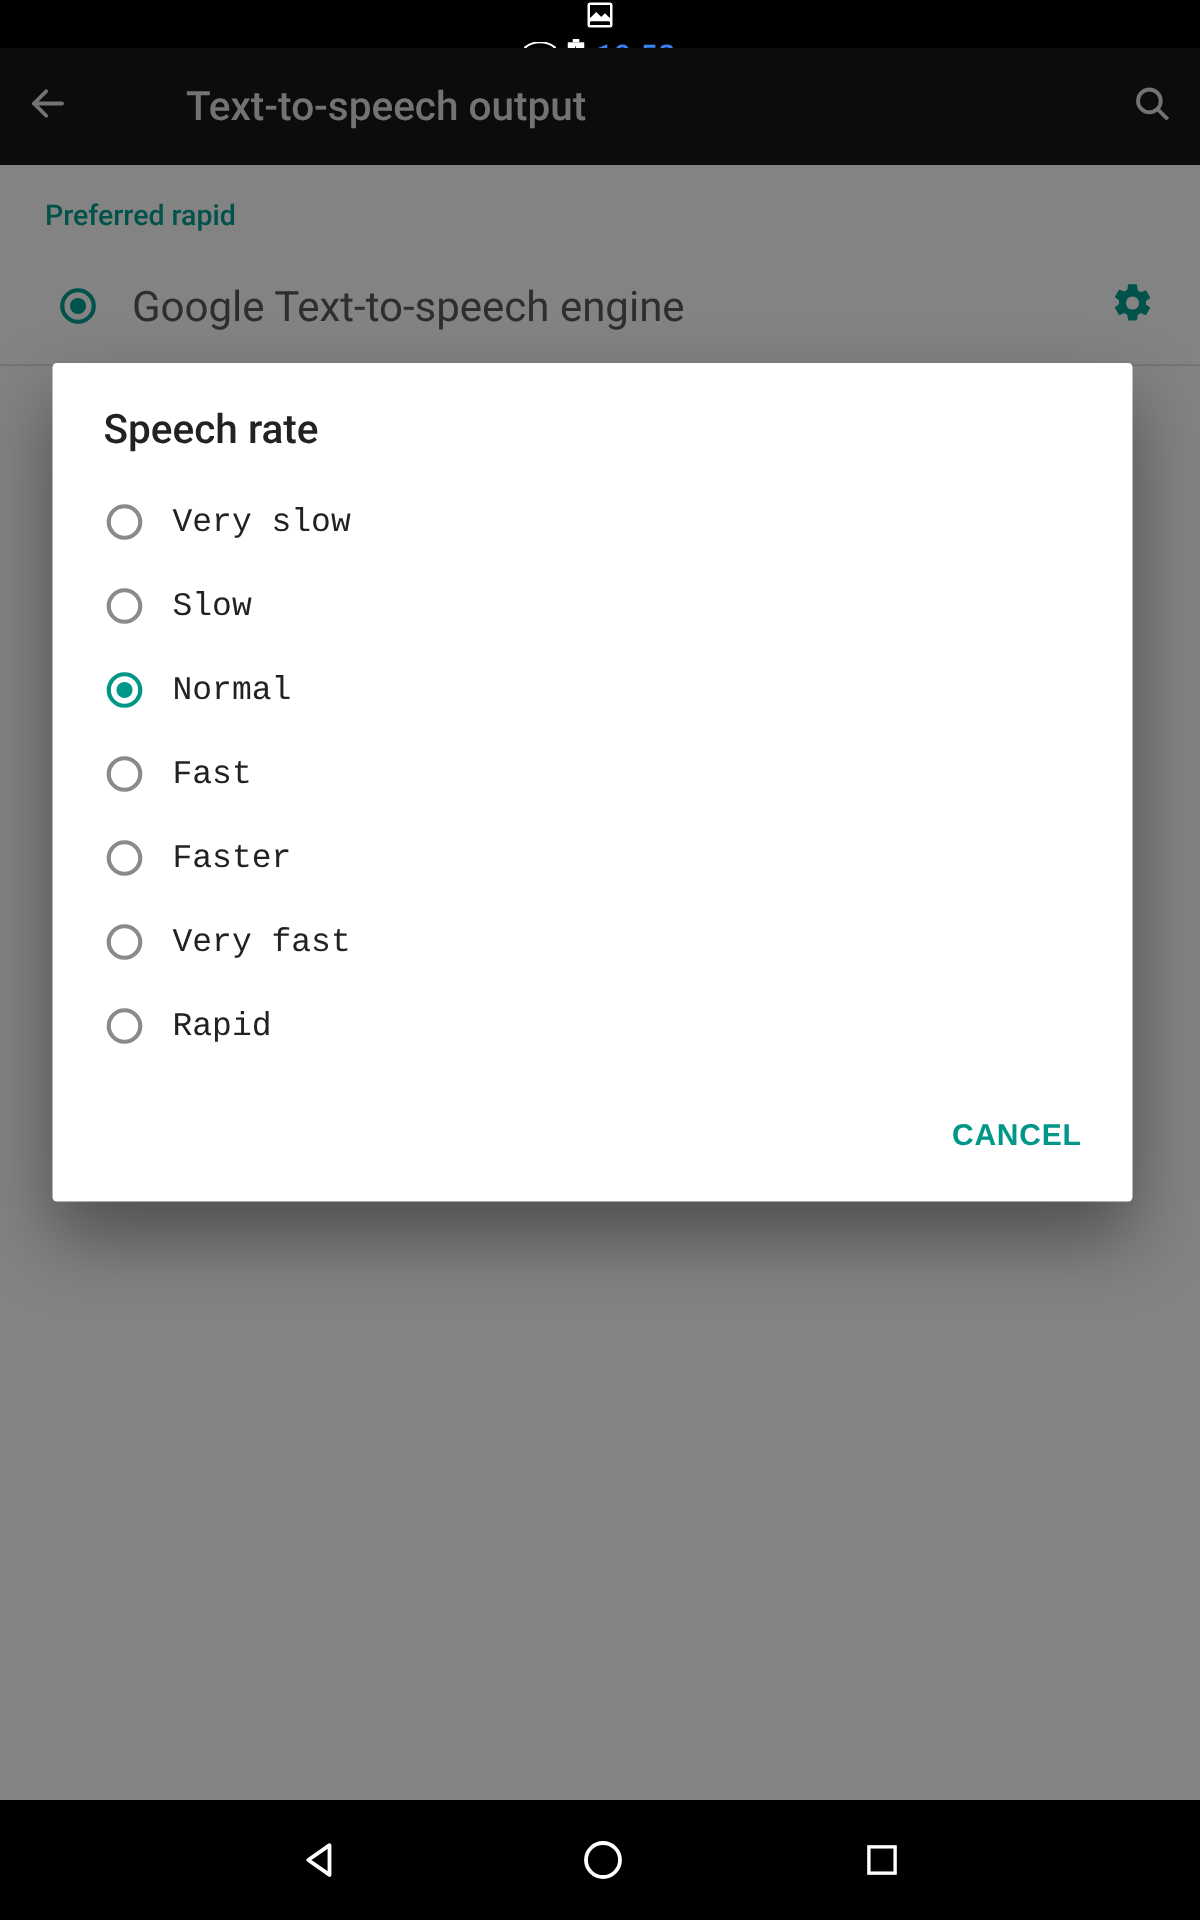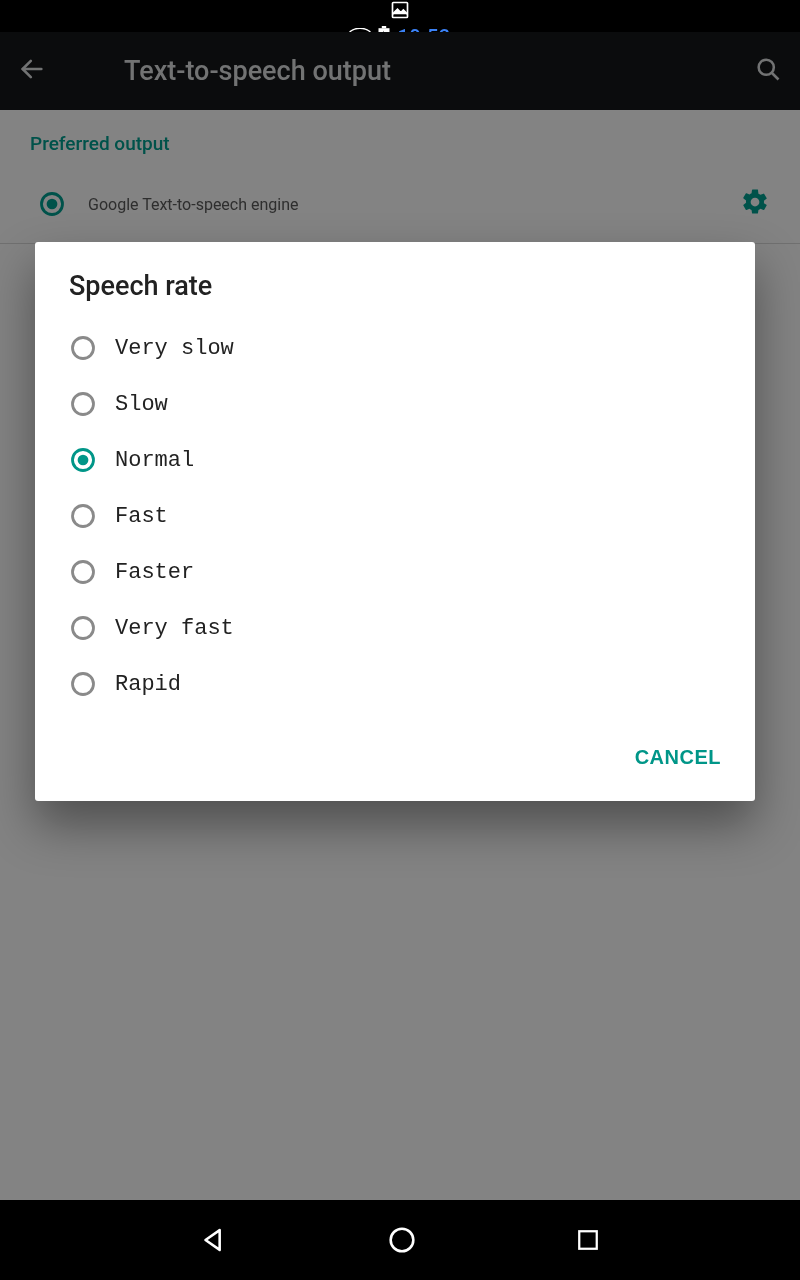--- a/index.html
+++ b/index.html
@@ -17,21 +17,21 @@
   .app-bar { position: absolute; top: 32px; left: 0; right: 0; height: 78px; background: #141618; display: flex; align-items: center; padding: 0 18px; color: #c9cbcc; gap: 48px; }
   .app-bar .back { margin-right: 30px; }
   .app-bar .title { font-size: 27px; font-weight: 500; color: #cfd1d2; flex: 1; }
   .app-bar .search { color: #cfd1d2; }
 
   
   .content { position: absolute; top: 110px; left: 0; right: 0; bottom: 80px; background: #eeeeee; }
   .section-title { color: #009688; font-size: 19px; font-weight: 500; padding: 22px 30px 14px; }
   .engine-row { display: flex; align-items: center; padding: 18px 30px 22px 38px; }
   .engine-row .radio { margin-right: 22px; }
-  .engine-label { font-size: 16px; color: #555; flex: 1; }
+  .engine-label { font-size: 28px; color: #555; flex: 1; }
   .gear { color: #009688; }
   .divider { height: 1px; background: #ccc; margin: 0; }
   .more-area { height: 500px; }
 
   
   .radio-svg { display: block; }
 
   
   .scrim { position: absolute; inset: 0; top: 32px; bottom: 80px; background: rgba(0,0,0,0.45); }
 
@@ -90,21 +90,21 @@
     <div class="title">Text-to-speech output</div>
     <span class="search">
       <svg width="28" height="28" viewBox="0 0 24 24" fill="none" stroke="#cfd1d2" stroke-width="2.2">
         <circle cx="10.5" cy="10.5" r="6.5"></circle>
         <line x1="21" y1="21" x2="15.2" y2="15.2"></line>
       </svg>
     </span>
   </div>
 
   <div class="content">
-    <div class="section-title">Preferred output</div>
+    <div class="section-title">Preferred rapid</div>
     <div class="engine-row">
       <span class="radio">
         <svg class="radio-svg" width="28" height="28" viewBox="0 0 24 24">
           <circle cx="12" cy="12" r="9" fill="none" stroke="#009688" stroke-width="2.4"></circle>
           <circle cx="12" cy="12" r="4.6" fill="#009688"></circle>
         </svg>
       </span>
       <div class="engine-label">Google Text-to-speech engine</div>
       <span class="gear">
         <svg width="30" height="30" viewBox="0 0 24 24" fill="#009688">

